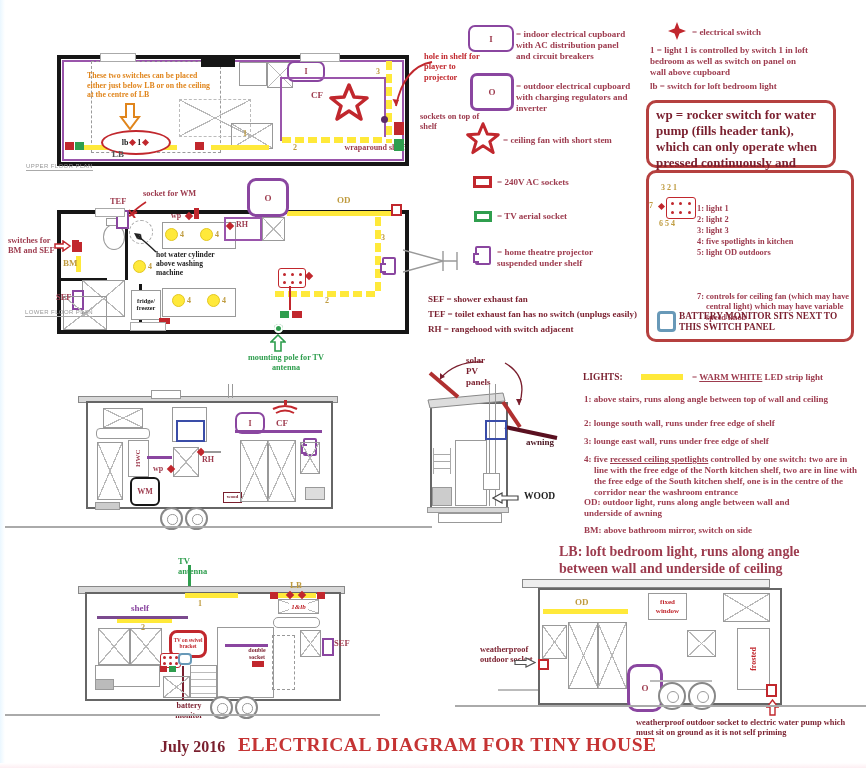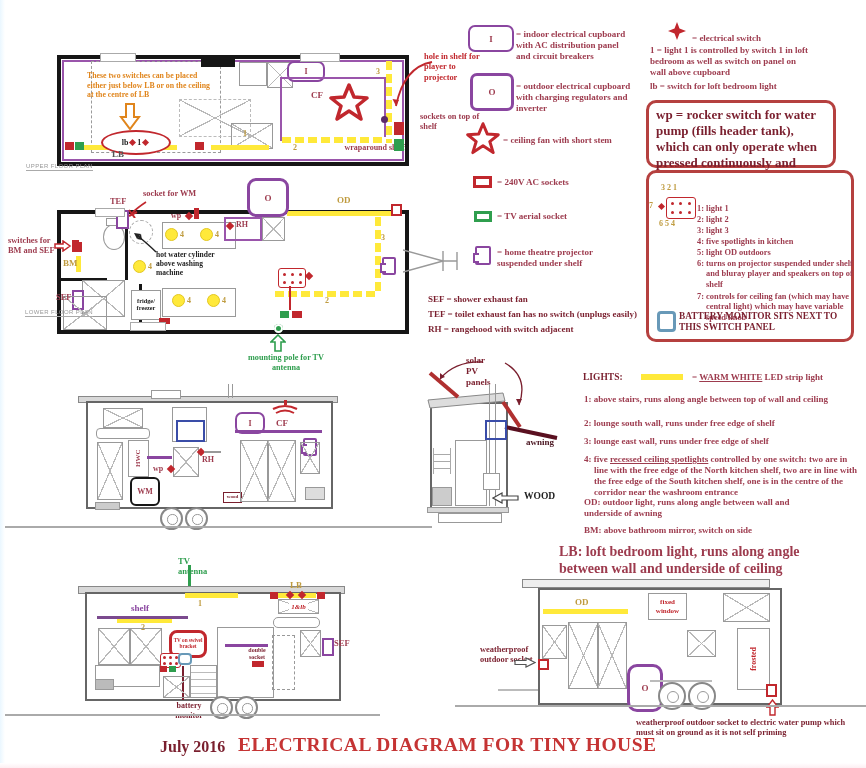--- a/index.html
+++ b/index.html
@@ -230,21 +230,21 @@
   <div class="t" style="left:497px;top:211px;width:130px;font-size:9px;">= TV aerial socket</div>
   <div class="projector" style="left:475px;top:246px;width:12px;height:15px;"></div>
   <div class="t" style="left:497px;top:247px;width:115px;font-size:9px;">= home theatre projector suspended under shelf</div>
   <div class="t dk" style="left:428px;top:294px;width:230px;font-size:9px;">SEF = shower exhaust fan</div>
   <div class="t dk" style="left:428px;top:309px;width:240px;font-size:9px;">TEF = toilet exhaust fan has no switch (unplugs easily)</div>
   <div class="t dk" style="left:428px;top:324px;width:230px;font-size:9px;">RH = rangehood with switch adjacent</div>
 
   <svg class="abs" style="left:668px;top:22px;" width="18" height="18" viewBox="0 0 18 18">
     <path d="M9 0 L11.5 6.5 L18 9 L11.5 11.5 L9 18 L6.5 11.5 L0 9 L6.5 6.5 Z" fill="#c1272d"></path>
   </svg>
-  <div class="t" style="left:692px;top:33px;width:120px;font-size:9px;">= electrical switch</div>
+  <div class="t" style="left:692px;top:27px;width:120px;font-size:9px;">= electrical switch</div>
   <div class="t" style="left:650px;top:45px;width:162px;font-size:9px;">1 = light 1 is controlled by switch 1 in loft bedroom as well as switch on panel on wall above cupboard</div>
   <div class="t" style="left:650px;top:81px;width:180px;font-size:9px;">lb = switch for loft bedroom light</div>
   <div class="rbox" style="left:646px;top:100px;width:170px;height:54px;padding:4px 7px;">
     <div class="t dk" style="position:static;font-size:13px;">wp = rocker switch for water pump (fills header tank), which can only operate when pressed continuously and when released springs back into "off" position</div>
   </div>
 
   <div class="rbox" style="left:646px;top:170px;width:202px;height:166px;">
     <div class="t tan" style="left:12px;top:10px;font-size:8px;">3  2  1</div>
     <div class="t tan" style="left:0px;top:28px;font-size:8px;">7</div>
     <i class="dmi" style="position:absolute;left:8px;top:31px;"></i>
@@ -255,21 +255,20 @@
         <s></s>
         <s></s>
         <s></s>
     </div>
     <div class="t tan" style="left:10px;top:46px;font-size:8px;">6  5  4</div>
     <div class="t" style="left:48px;top:31px;width:150px;font-size:8.4px;">1: light 1</div>
     <div class="t" style="left:48px;top:42px;width:150px;font-size:8.4px;">2: light 2</div>
     <div class="t" style="left:48px;top:53px;width:150px;font-size:8.4px;">3: light 3</div>
     <div class="t" style="left:48px;top:64px;width:150px;font-size:8.4px;">4: five spotlights in kitchen</div>
     <div class="t" style="left:48px;top:75px;width:150px;font-size:8.4px;">5: light OD outdoors</div>
-    <div class="t" style="left:48px;top:86px;width:148px;font-size:8.4px;padding-left:9px;text-indent:-9px;">6: turns on projector suspended under shelf and bluray player and speakers on top of shelf</div>
     <div class="t" style="left:48px;top:119px;width:148px;font-size:8.4px;padding-left:9px;text-indent:-9px;">7:  controls for ceiling fan (which may have central light) which may have variable speed knob</div>
     <div class="bat" style="left:8px;top:138px;width:13px;height:15px;"></div>
     <div class="t dk" style="left:30px;top:138px;width:165px;font-size:9.3px;">BATTERY MONITOR SITS NEXT TO THIS SWITCH PANEL</div>
   </div>
 
   <div class="abs" style="left:0;top:380px;width:440px;height:150px;">
     <div class="abs" style="left:78px;top:16px;width:258px;height:5px;background:#d8d8d8;border:1px solid #888;"></div>
     <div class="gbox" style="left:151px;top:10px;width:28px;height:7px;"></div>
     <div class="abs" style="left:228px;top:4px;width:3px;height:14px;border-left:1px solid #999;border-right:1px solid #999;"></div>
     <div class="abs" style="left:86px;top:21px;width:243px;height:104px;border:2px solid #666;background:#fff;"></div>

